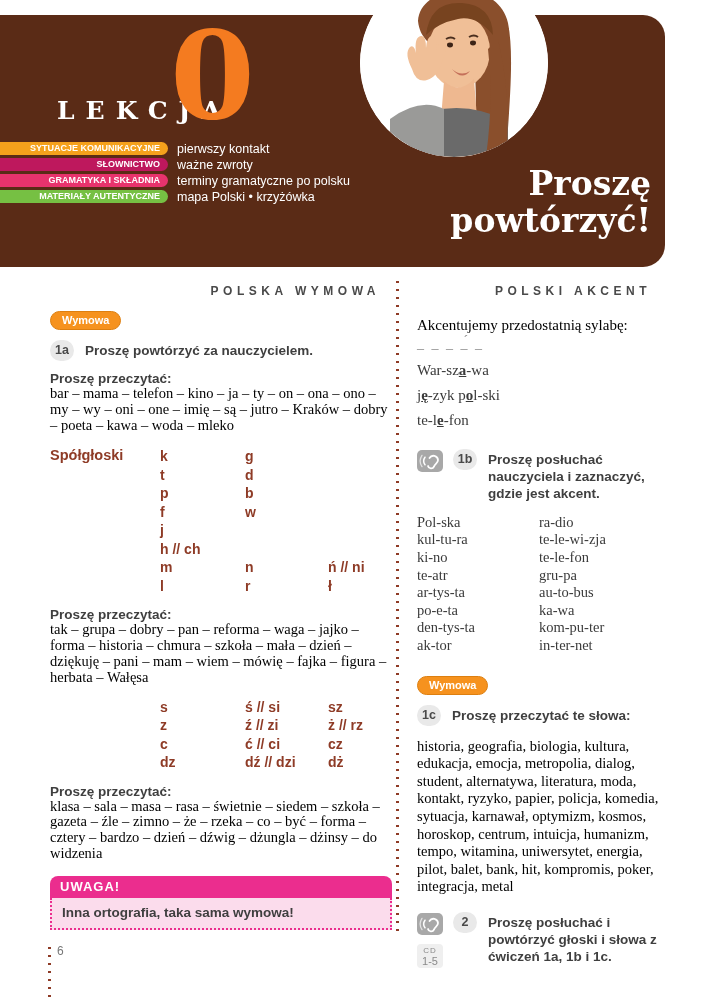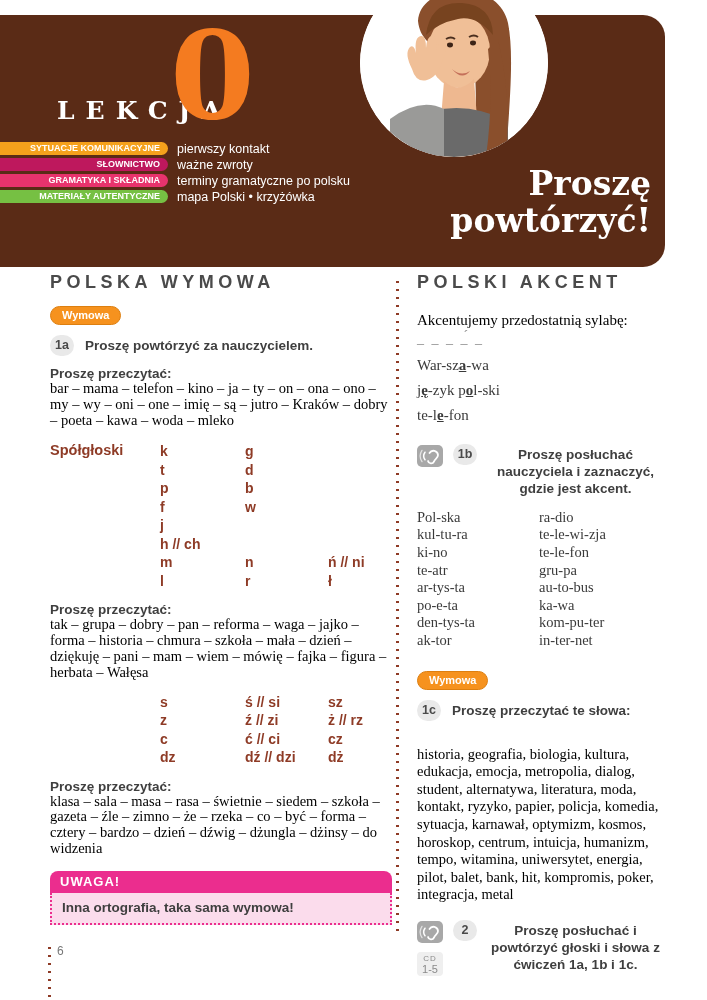--- a/index.html
+++ b/index.html
@@ -23,30 +23,30 @@
          overflow:hidden;background:#fff;}
   .title{position:absolute;right:14px;top:150px;text-align:right;color:#fff;
          font-family:"DejaVu Serif",serif;font-weight:bold;font-size:33px;line-height:37px;}
 
   
   .col-left{position:absolute;left:50px;top:272px;width:342px;}
   .col-right{position:absolute;left:417px;top:272px;width:246px;}
   .divider{position:absolute;left:396px;top:278px;width:3px;height:655px;
            background-image:radial-gradient(circle,#8e3b26 1.3px,transparent 1.5px);
            background-size:3px 8px;background-repeat:repeat-y;}
-  h2.sec{font-size:18px;font-weight:bold;color:#4a4a4a;letter-spacing:4.5px;margin:0;white-space:nowrap;}
+  h2.sec{font-size:12px;font-weight:bold;color:#4a4a4a;letter-spacing:4.5px;margin:12px;white-space:nowrap;text-align:right;}
 
   .badge-wymowa{display:inline-block;background:#f6921e;color:#fff;font-size:11px;font-weight:bold;
                 padding:2px 11px 3px;border-radius:10px;border:1px solid #dd7f10;}
 
   .ex-row{display:flex;align-items:flex-start;}
   .num-badge{flex:none;min-width:16px;height:21px;background:#e9e9e9;border-radius:11px;
              color:#4a4a4a;font-weight:bold;font-size:12.5px;text-align:center;
              line-height:21px;padding:0 4px;}
-  .ex-text{font-weight:bold;font-size:13.5px;color:#3f3f3f;line-height:17px;margin-left:11px;padding-top:2px;text-align:center;}
+  .ex-text{font-weight:bold;font-size:13.5px;color:#3f3f3f;line-height:17px;margin-left:11px;padding-top:2px;}
 
   .serif{font-family:Liberation Serif, serif;font-size:14.5px;color:#000000;line-height:15.8px;}
   .read-label{font-weight:bold;font-size:13.5px;color:#3f3f3f;}
 
   .letters{display:flex;}
   .letters .lab{width:110px;font-weight:bold;font-size:14.5px;flex:none;}
   .lab.orange{color:#f47b20;} .lab.maroon{color:#8e3b26;}
   .lgrid{display:grid;grid-template-columns:85px 83px 1fr;flex:1;}
   .lgrid div{font-weight:bold;font-size:14px;line-height:18.5px;white-space:nowrap;}
   .lgrid.orange div{color:#f47b20;} .lgrid.maroon div{color:#8e3b26;}
@@ -68,21 +68,21 @@
   .icon-col{flex:none;width:26px;}
   .cd{width:26px;box-sizing:border-box;text-align:center;color:#8a8a8a;background:#efefef;
       border-radius:4px;padding:2px 0;margin-top:4px;line-height:10px;}
   .cd .cd1{font-size:8px;letter-spacing:1px;} .cd .cd2{font-size:11px;}
 
   .pagenum{position:absolute;left:57px;top:944px;font-size:12px;color:#777;}
   .footdots{position:absolute;left:48px;top:944px;width:3px;height:56px;
             background-image:radial-gradient(circle,#8e3b26 1.3px,transparent 1.5px);
             background-size:3px 8px;background-repeat:repeat-y;}
 
-  .mt6{margin-top:6px;} .mt8{margin-top:25px;} .mt10{margin-top:10px;}
+  .mt6{margin-top:6px;} .mt8{margin-top:12px;} .mt10{margin-top:10px;}
   .mt12{margin-top:12px;} .mt14{margin-top:14px;} .mt16{margin-top:16px;} .mt20{margin-top:20px;}
 </style>
 </head>
 <body>
 
 <div class="page">
 
   <div class="header">
     <div class="lekcja">LEKCJA</div>
     <div class="zero">0</div>

